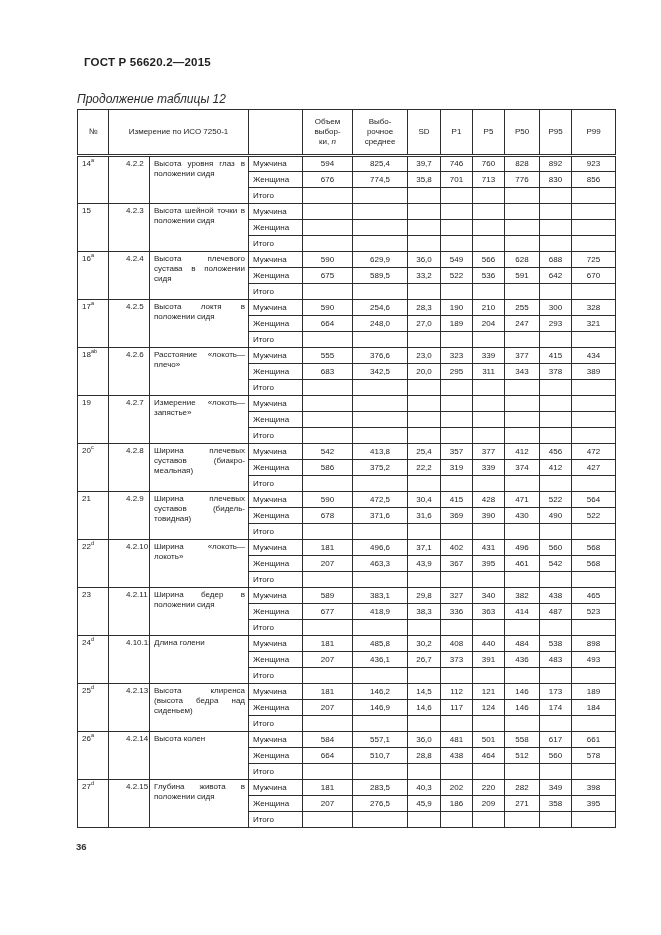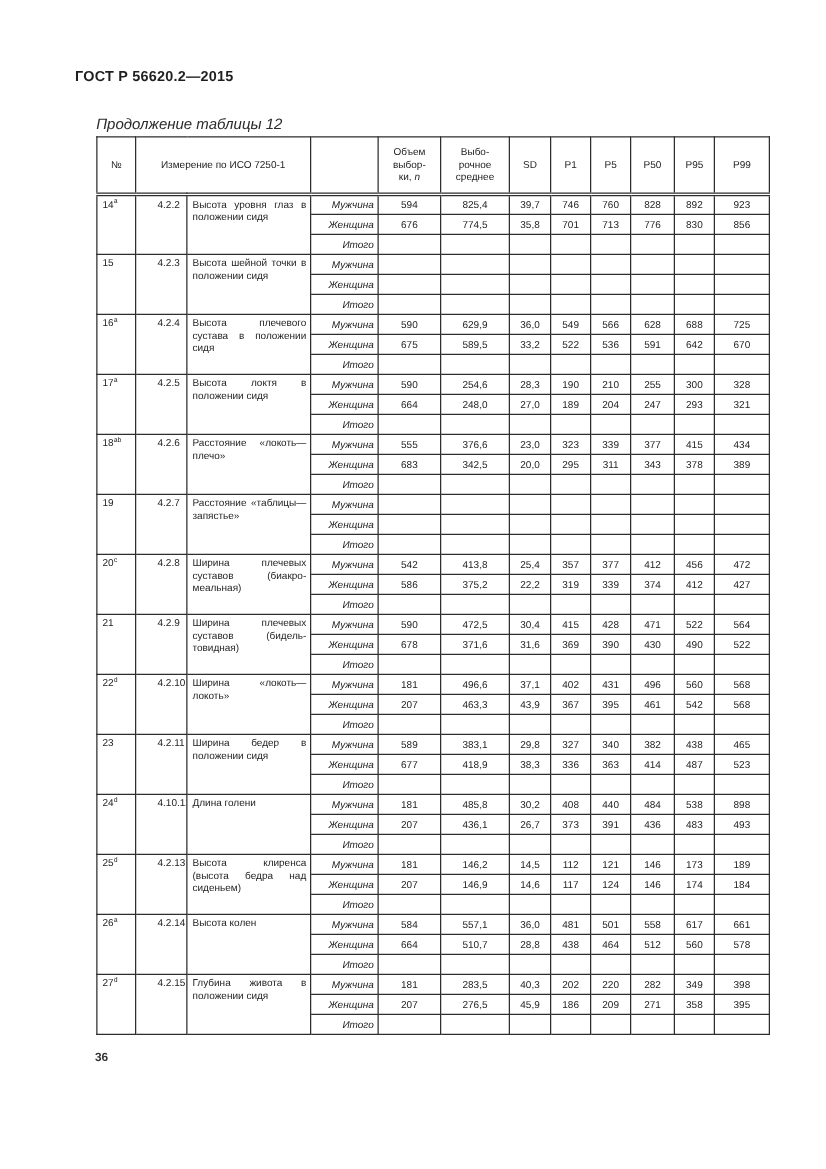--- a/index.html
+++ b/index.html
@@ -5,21 +5,21 @@
   html, body { margin:0; padding:0; }
   body {
     width:661px; height:935px;
     background:#ffffff;
     font-family:"Liberation Sans", sans-serif;
     color:#222222;
   }
   .page { position:relative; width:661px; height:935px; background:#ffffff; overflow:hidden; }
 
   .doc-number {
-    position:absolute; left:60px; top:56px;
+    position:absolute; left:84px; top:56px;
     font-size:11.5px; font-weight:bold; letter-spacing:0.2px;
     color:#1f1f1f;
   }
   .caption {
     position:absolute; left:77px; top:92px;
     font-size:12px; font-style:italic; color:#2a2a2a;
   }
 
   table.gost {
     position:absolute; left:77px; top:109px;
@@ -39,21 +39,21 @@
     text-align:center;
     vertical-align:middle;
     border-bottom:3px double #2e2e2e;
   }
   .pre { white-space:pre-line;margin-left:22px; }
   .gost tbody tr { height:16px; }
   td.c-num, td.c-code, td.c-name { vertical-align:top; padding-top:2px; }
   td.c-num  { text-align:left; padding-left:4px; }
   td.c-code { text-align:left; padding-left:17px; }
   td.c-name { text-align:justify; padding-left:4px; padding-right:3px; }
-  td.c-group { text-align:right; padding-left:4px; vertical-align:middle;font-style:italic; }
+  td.c-group { text-align:left; padding-left:4px; vertical-align:middle; }
   td.c-val { text-align:center; vertical-align:middle; }
   sup.fn { font-size:5.5px; vertical-align:super; line-height:0; }
 
   .page-number {
     position:absolute; left:76px; top:841px;
     font-size:9.5px; color:#333333;font-weight:bold;
   }
 </style>
 </head>
 <body>
@@ -275,21 +275,21 @@
           <td class="c-val"></td>
           <td class="c-val"></td>
           <td class="c-val"></td>
           <td class="c-val"></td>
           <td class="c-val"></td>
           <td class="c-val"></td>
         </tr>
         <tr>
           <td class="c-num" rowspan="3">19</td>
           <td class="c-code" rowspan="3">4.2.7</td>
-          <td class="c-name" rowspan="3">Расстояние «таблицы—запястье»</td>
+          <td class="c-name" rowspan="3">Измерение «локоть—запястье»</td>
           <td class="c-group">Мужчина</td>
           <td class="c-val"></td>
           <td class="c-val"></td>
           <td class="c-val"></td>
           <td class="c-val"></td>
           <td class="c-val"></td>
           <td class="c-val"></td>
           <td class="c-val"></td>
           <td class="c-val"></td>
         </tr>

